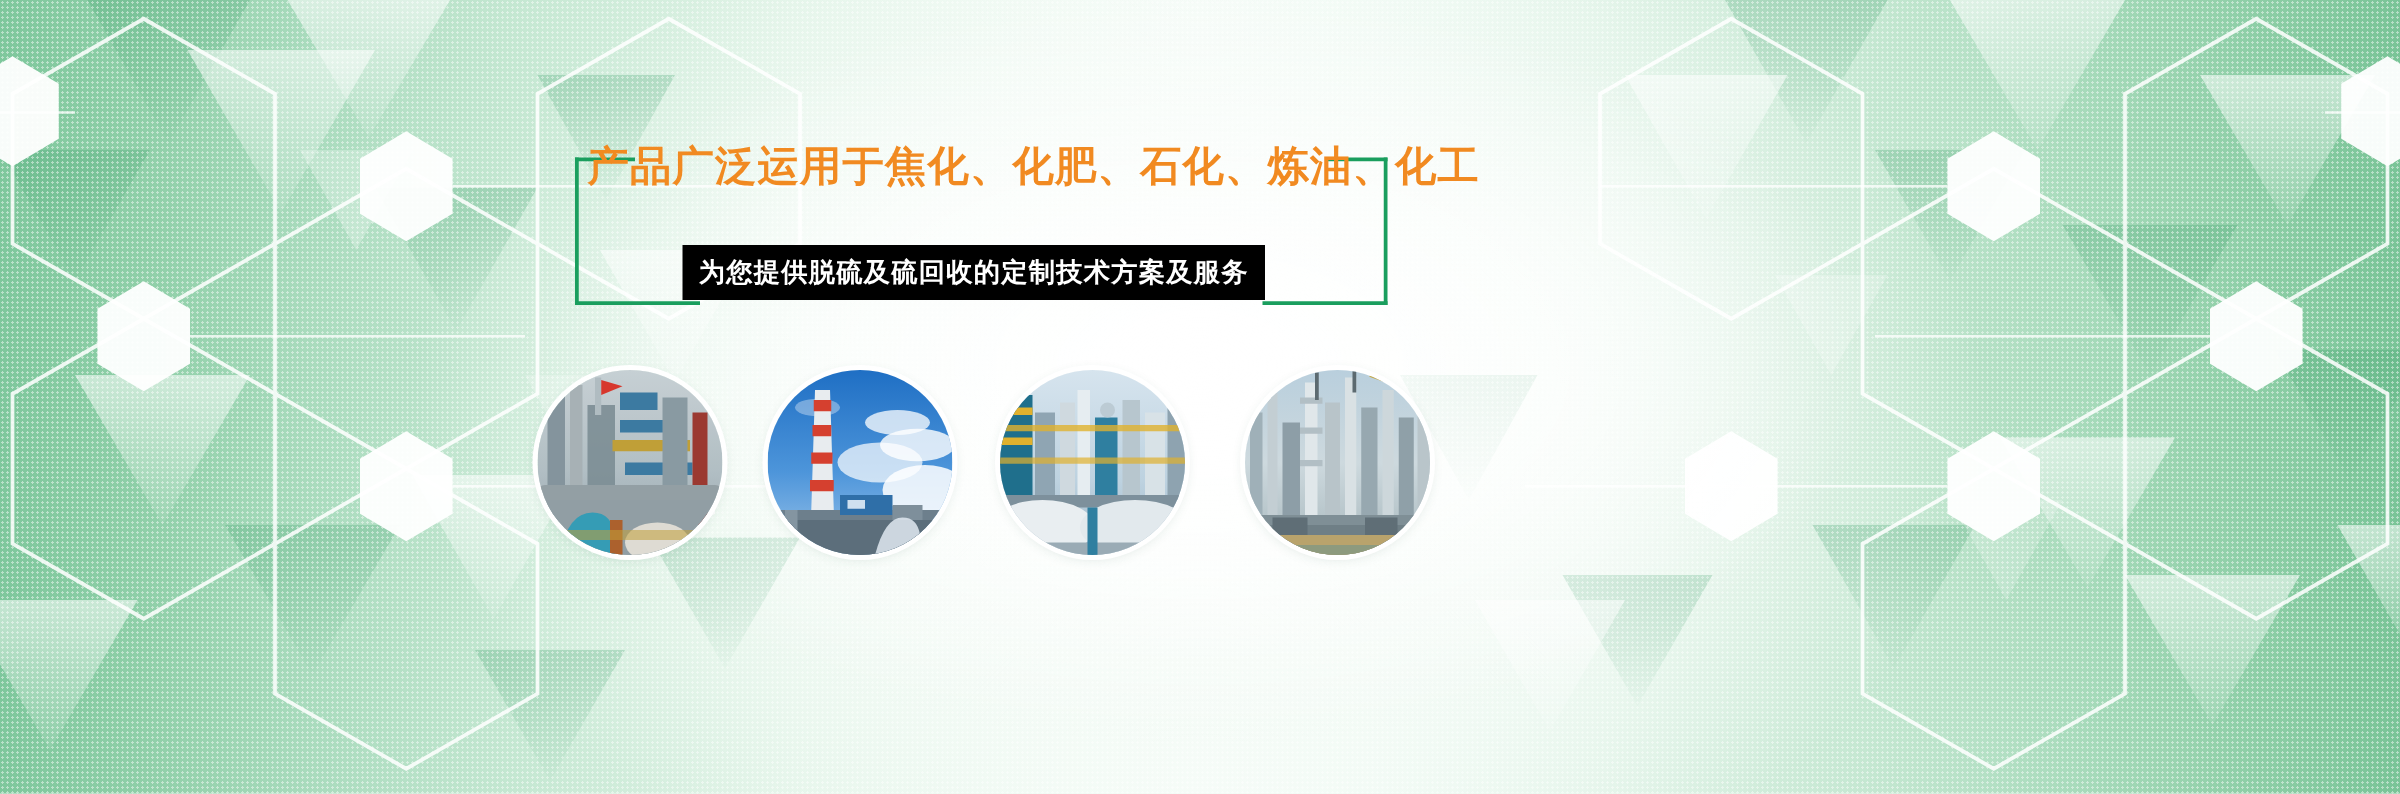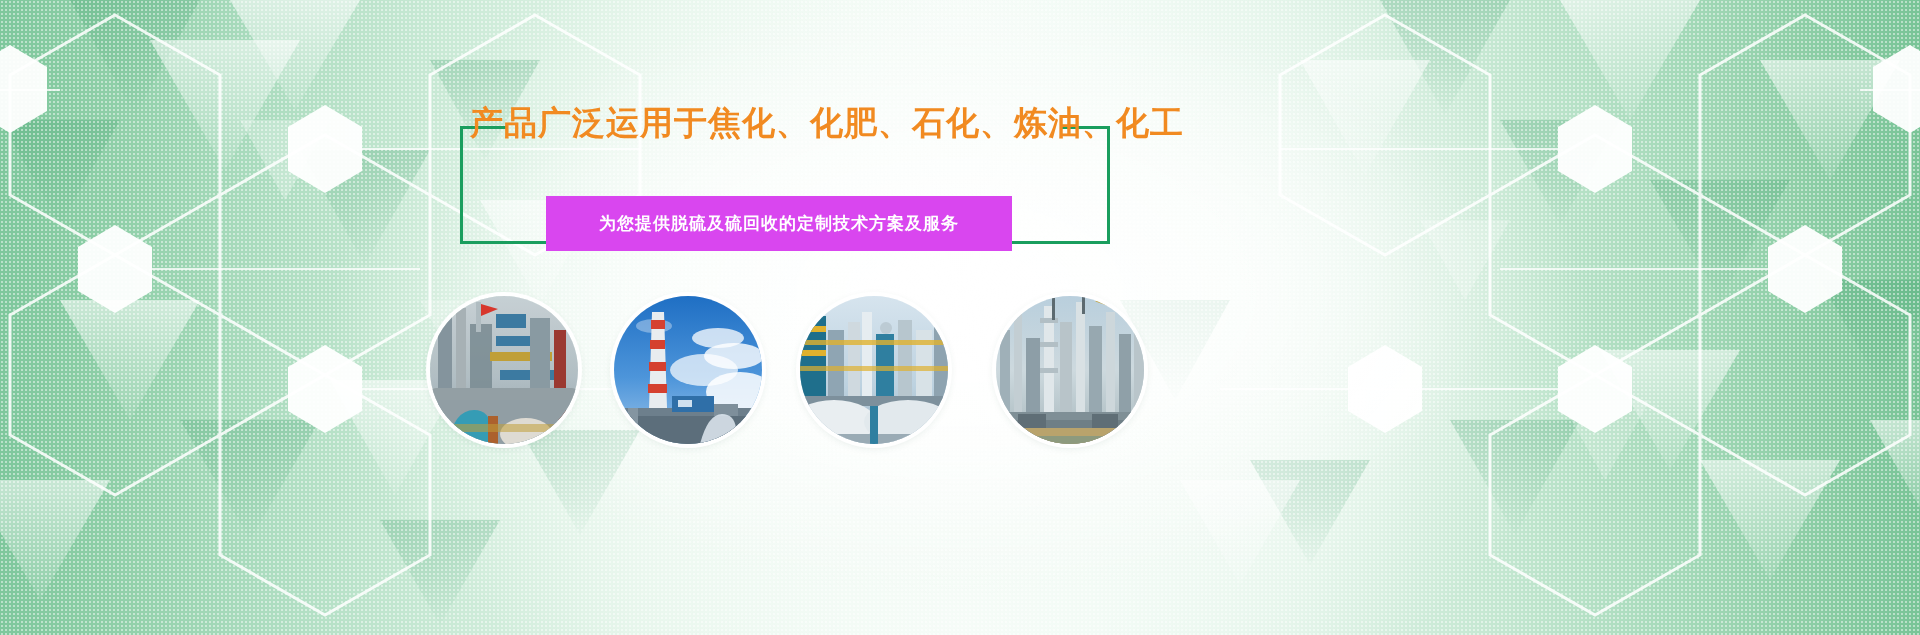--- a/index.html
+++ b/index.html
@@ -42,34 +42,34 @@
   }
   .frame .ln{position:absolute;background:#1a9e5e;}
   .f-top-l{left:0;top:0;width:48px;height:3px;}
   .f-left{left:0;top:0;width:3px;height:118px;}
   .f-bot-l{left:0;top:115px;width:100px;height:3px;}
   .f-top-r{right:0;top:0;width:48px;height:3px;}
   .f-right{right:0;top:0;width:3px;height:118px;}
   .f-bot-r{right:0;top:115px;width:100px;height:3px;}
 
   .headline{
-    position:absolute;left:470px;top:102px;width:630px;
+    position:absolute;left:470px;top:112px;width:630px;
     text-align:center;color:#f18a21;
     font-size:33px;line-height:41px;font-weight:bold;
     letter-spacing:1px;white-space:nowrap;
   }
   .headline .l1{display:block;}
   .headline .l2{display:block;}
 
   .greenbar{
     position:absolute;left:546px;top:196px;
-    width:466px;height:55px;
-    background:#d946ef;
+    width:466px;height:44px;
+    background:#000000;
     color:#ffffff;
-    font-size:17px;font-weight:bold;letter-spacing:1px;
+    font-size:21px;font-weight:bold;letter-spacing:1px;
     display:flex;align-items:center;justify-content:center;
     white-space:nowrap;
   }
 
   
   .circles{position:absolute;left:0;top:296px;width:1920px;height:148px;}
   .circ{
     position:absolute;top:0;width:148px;height:148px;border-radius:50%;
     box-shadow:0 0 0 4px #ffffff, 0 2px 10px rgba(40,90,65,.18);
     overflow:hidden;

